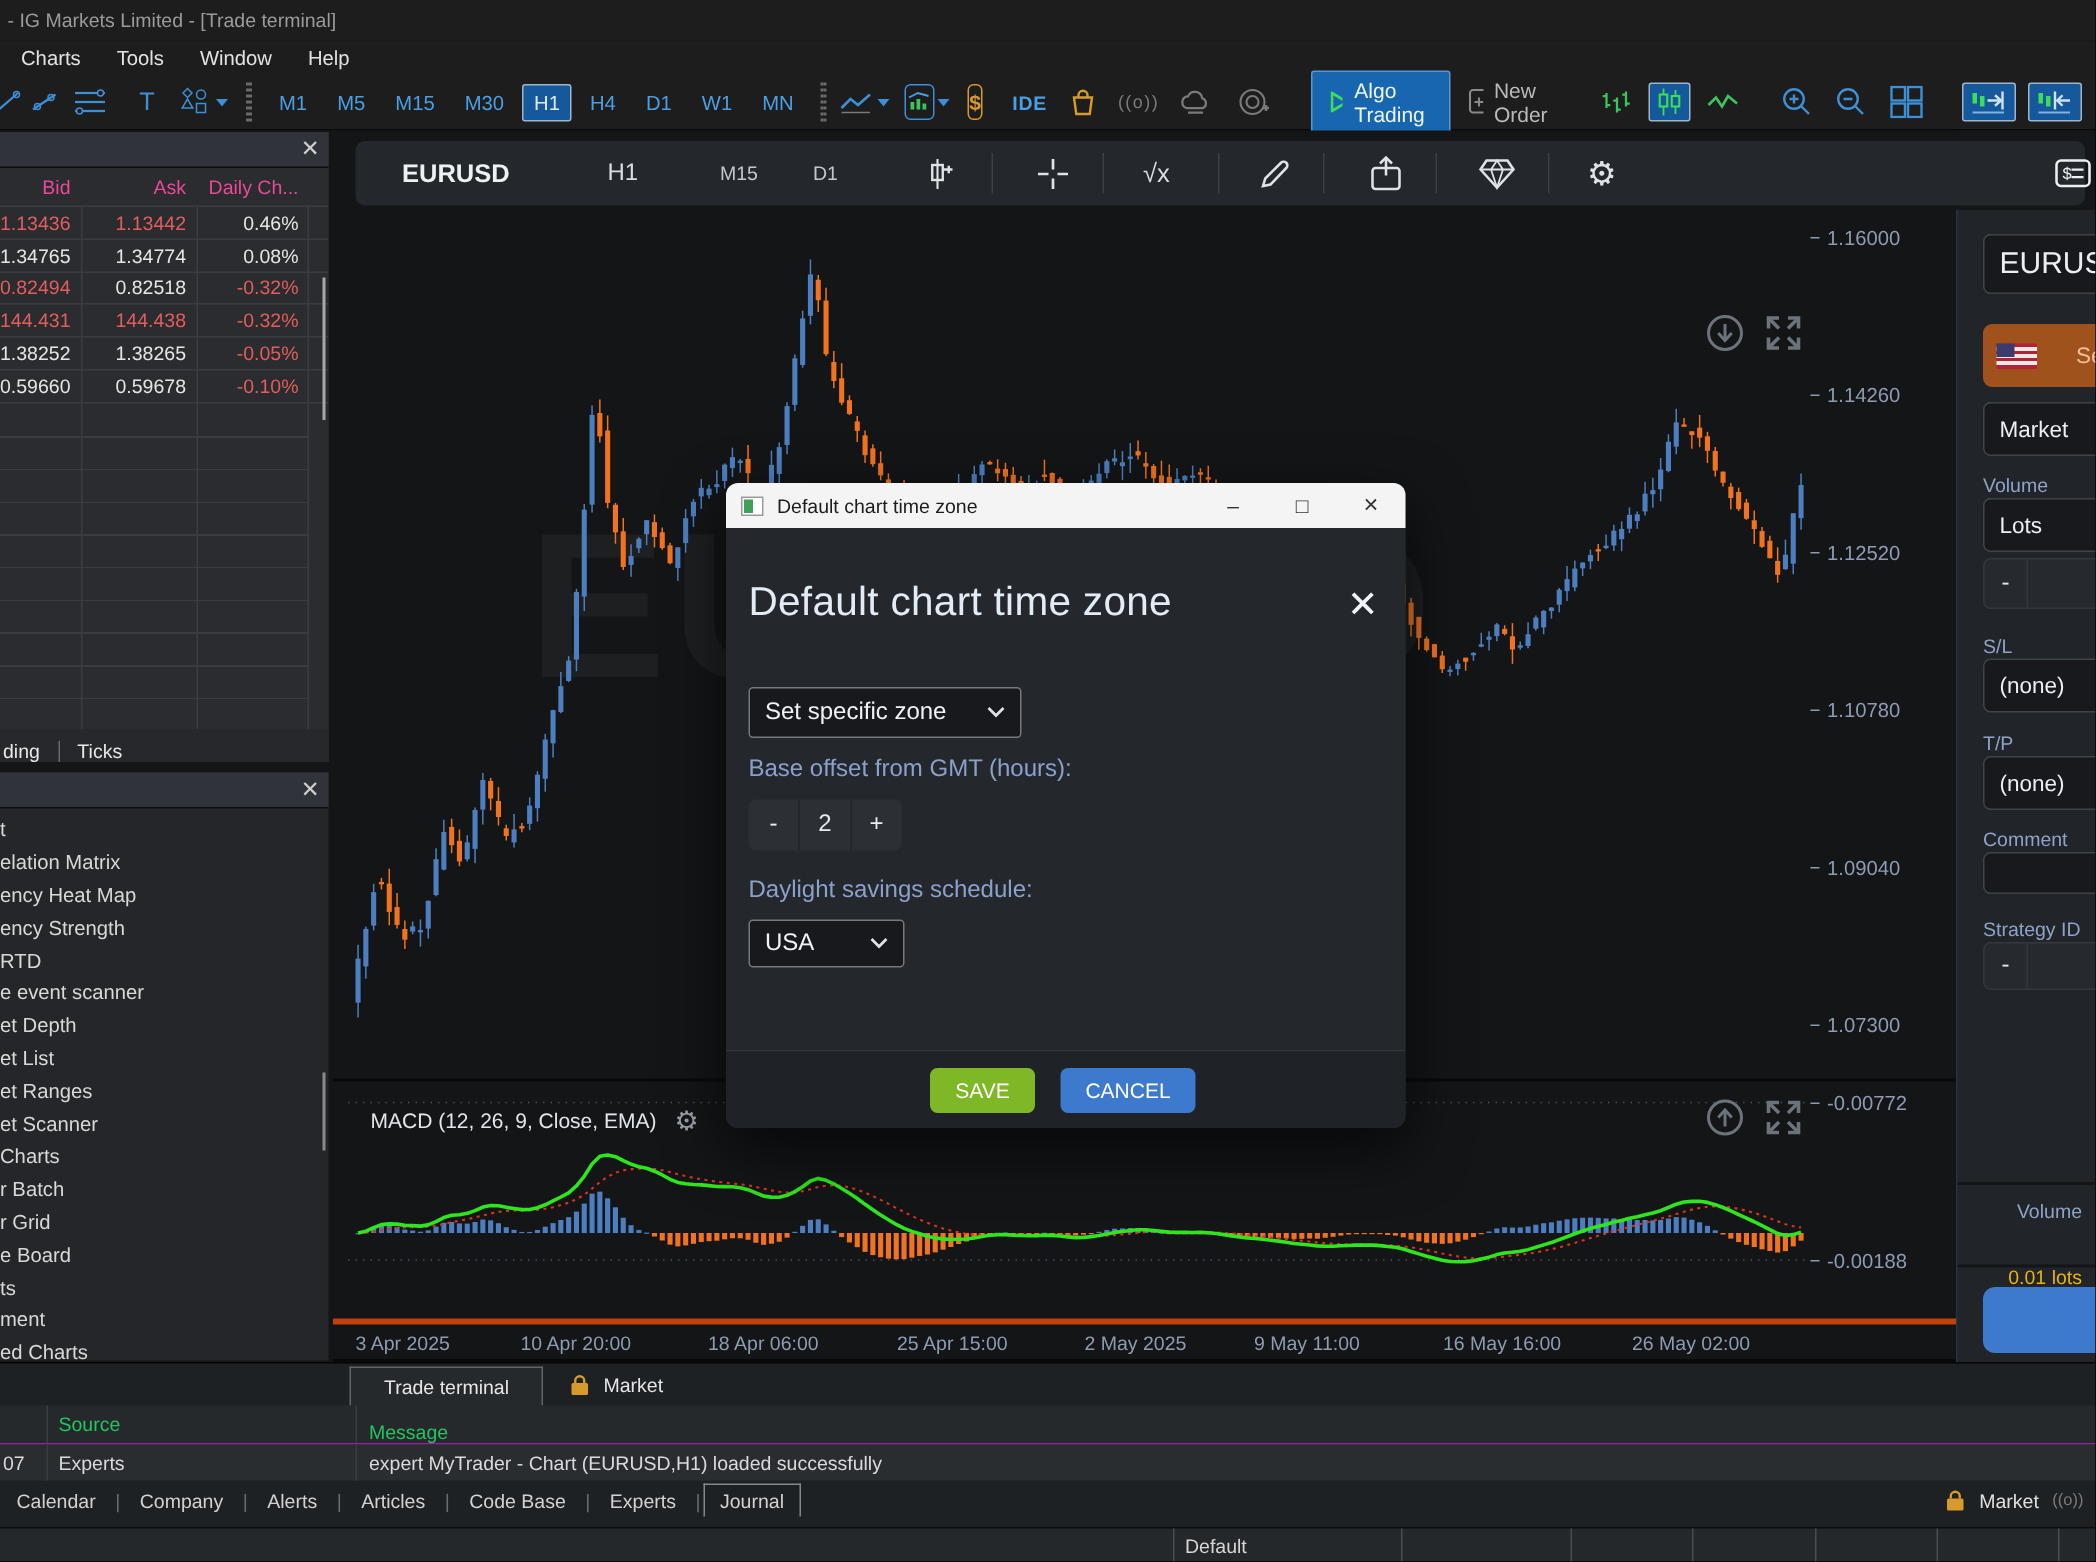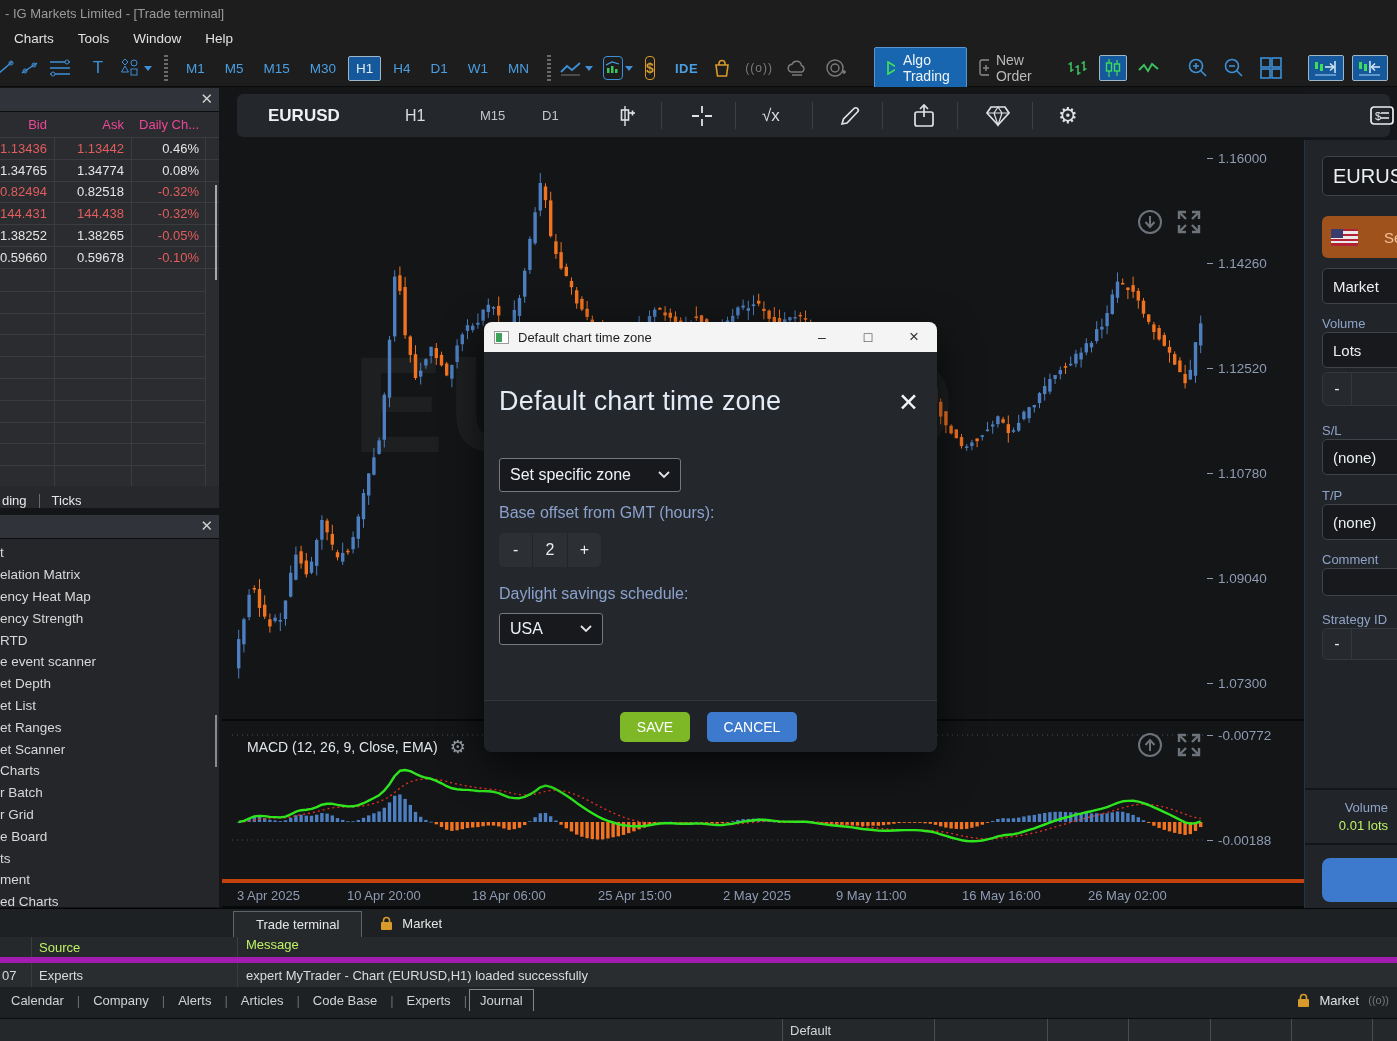--- a/index.html
+++ b/index.html
@@ -109,22 +109,22 @@
             color:#fff;font-size:14px;font-family:inherit}
   .btn-cancel{position:absolute;left:223px;top:11px;width:90px;height:30px;background:#3d79cc;border:none;border-radius:5px;
               color:#fff;font-size:14px;font-family:inherit}
   
   .terminal{left:0;top:908px;width:1397px;height:110px;background:#1e2124;border-top:1px solid #050505}
   .ttabs{position:absolute;left:0;top:0;width:1397px;height:28px;display:flex;align-items:center}
   .ttab{height:26px;margin-top:2px;display:flex;align-items:center;justify-content:center;padding:0 22px;
         color:#e6e6e6;font-size:13px}
   .ttab.active{background:#26292c;border:1px solid #5f6468;border-bottom:none}
   .tmarket{display:flex;align-items:center;gap:9px;margin-left:18px;color:#e6e6e6}
-  .jhead{position:absolute;left:0;top:28px;width:1397px;height:26px;background:#26292c;border-bottom:6px solid #a21caf;
-         display:flex;align-items:flex-start;color:#bef264}
+  .jhead{position:absolute;left:0;top:28px;width:1397px;height:26px;background:#26292c;border-bottom:1px solid #a21caf;
+         display:flex;align-items:flex-end;color:#22c55e}
   .jrow{position:absolute;left:0;top:54px;width:1397px;height:24px;background:#2a2d30;display:flex;align-items:center;color:#dadada}
   .jc-time{width:32px;padding-left:2px;border-right:1px solid #3a3d40;height:100%;display:flex;align-items:center}
   .jc-src{width:206px;padding-left:7px;border-right:1px solid #3a3d40;height:100%;display:flex;align-items:center}
   .jc-msg{padding-left:8px}
   .btabs{position:absolute;left:0;top:79px;width:1397px;height:24px;display:flex;align-items:center;color:#d2d2d2}
   .btab{padding:3px 10px;border:1px solid transparent}
   .btab.active{border:1px solid #83878b;border-bottom:none;background:#1e2124}
   .btabsep{color:#6a6a6a;margin:0 2px}
   .bmarket{margin-left:auto;display:flex;align-items:center;gap:9px;margin-right:8px;color:#e0e0e0}
   .statusbar{left:0;top:1018px;width:1397px;height:23px;background:#25282b;border-top:1px solid #0c0c0c;display:flex}
@@ -1098,21 +1098,21 @@
     <div class="op-label" style="top:348px">T/P</div>
     <div class="op-box" style="top:364px;width:120px;height:36px;font-size:15px">(none)</div>
     <div class="op-label" style="top:412px">Comment</div>
     <div class="op-box" style="top:428px;width:120px;height:28px"></div>
     <div class="op-label" style="top:472px">Strategy ID</div>
     <div class="op-step" style="top:488px;height:32px">
         <b>-</b>
       </div>
     <div class="op-div" style="top:648px"></div>
     <div class="op-right" style="top:660px;color:#8fa3c8">Volume</div>
-    <div class="op-right" style="top:678px;color:#bef264">0.01 lots</div>
+    <div class="op-right" style="top:704px;color:#eab308">0.01 lots</div>
     <div class="op-div" style="top:703px"></div>
     <div class="op-buy" style="top:718px"></div>
   </div>
 
   <div class="abs dialog">
     <div class="dlg-titlebar">
       <span class="dlg-appicon"></span>
       <span>Default chart time zone</span>
       <span class="dlg-ctrls">
         <span>–</span>

